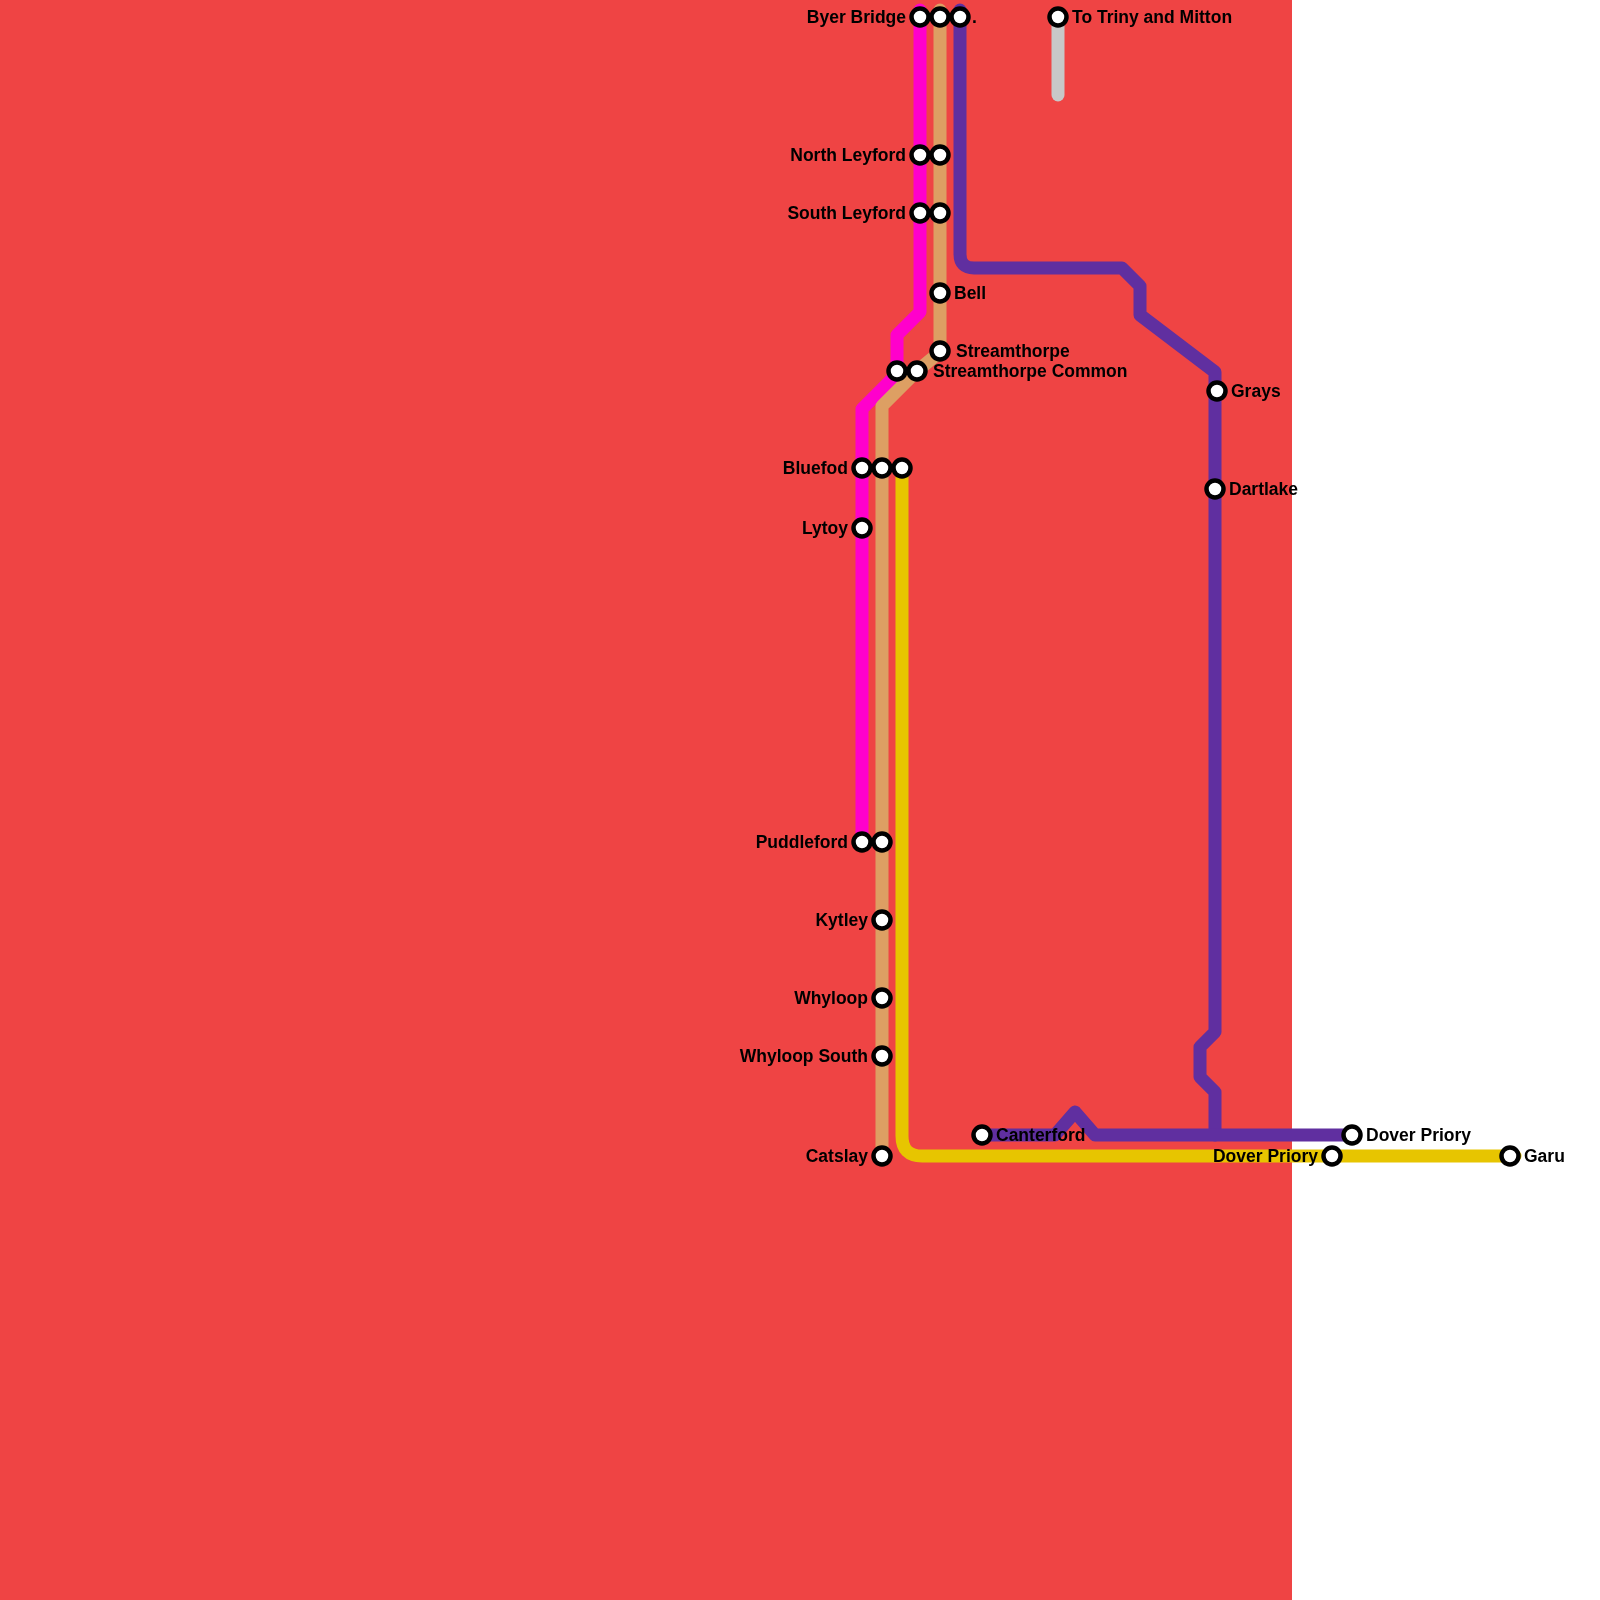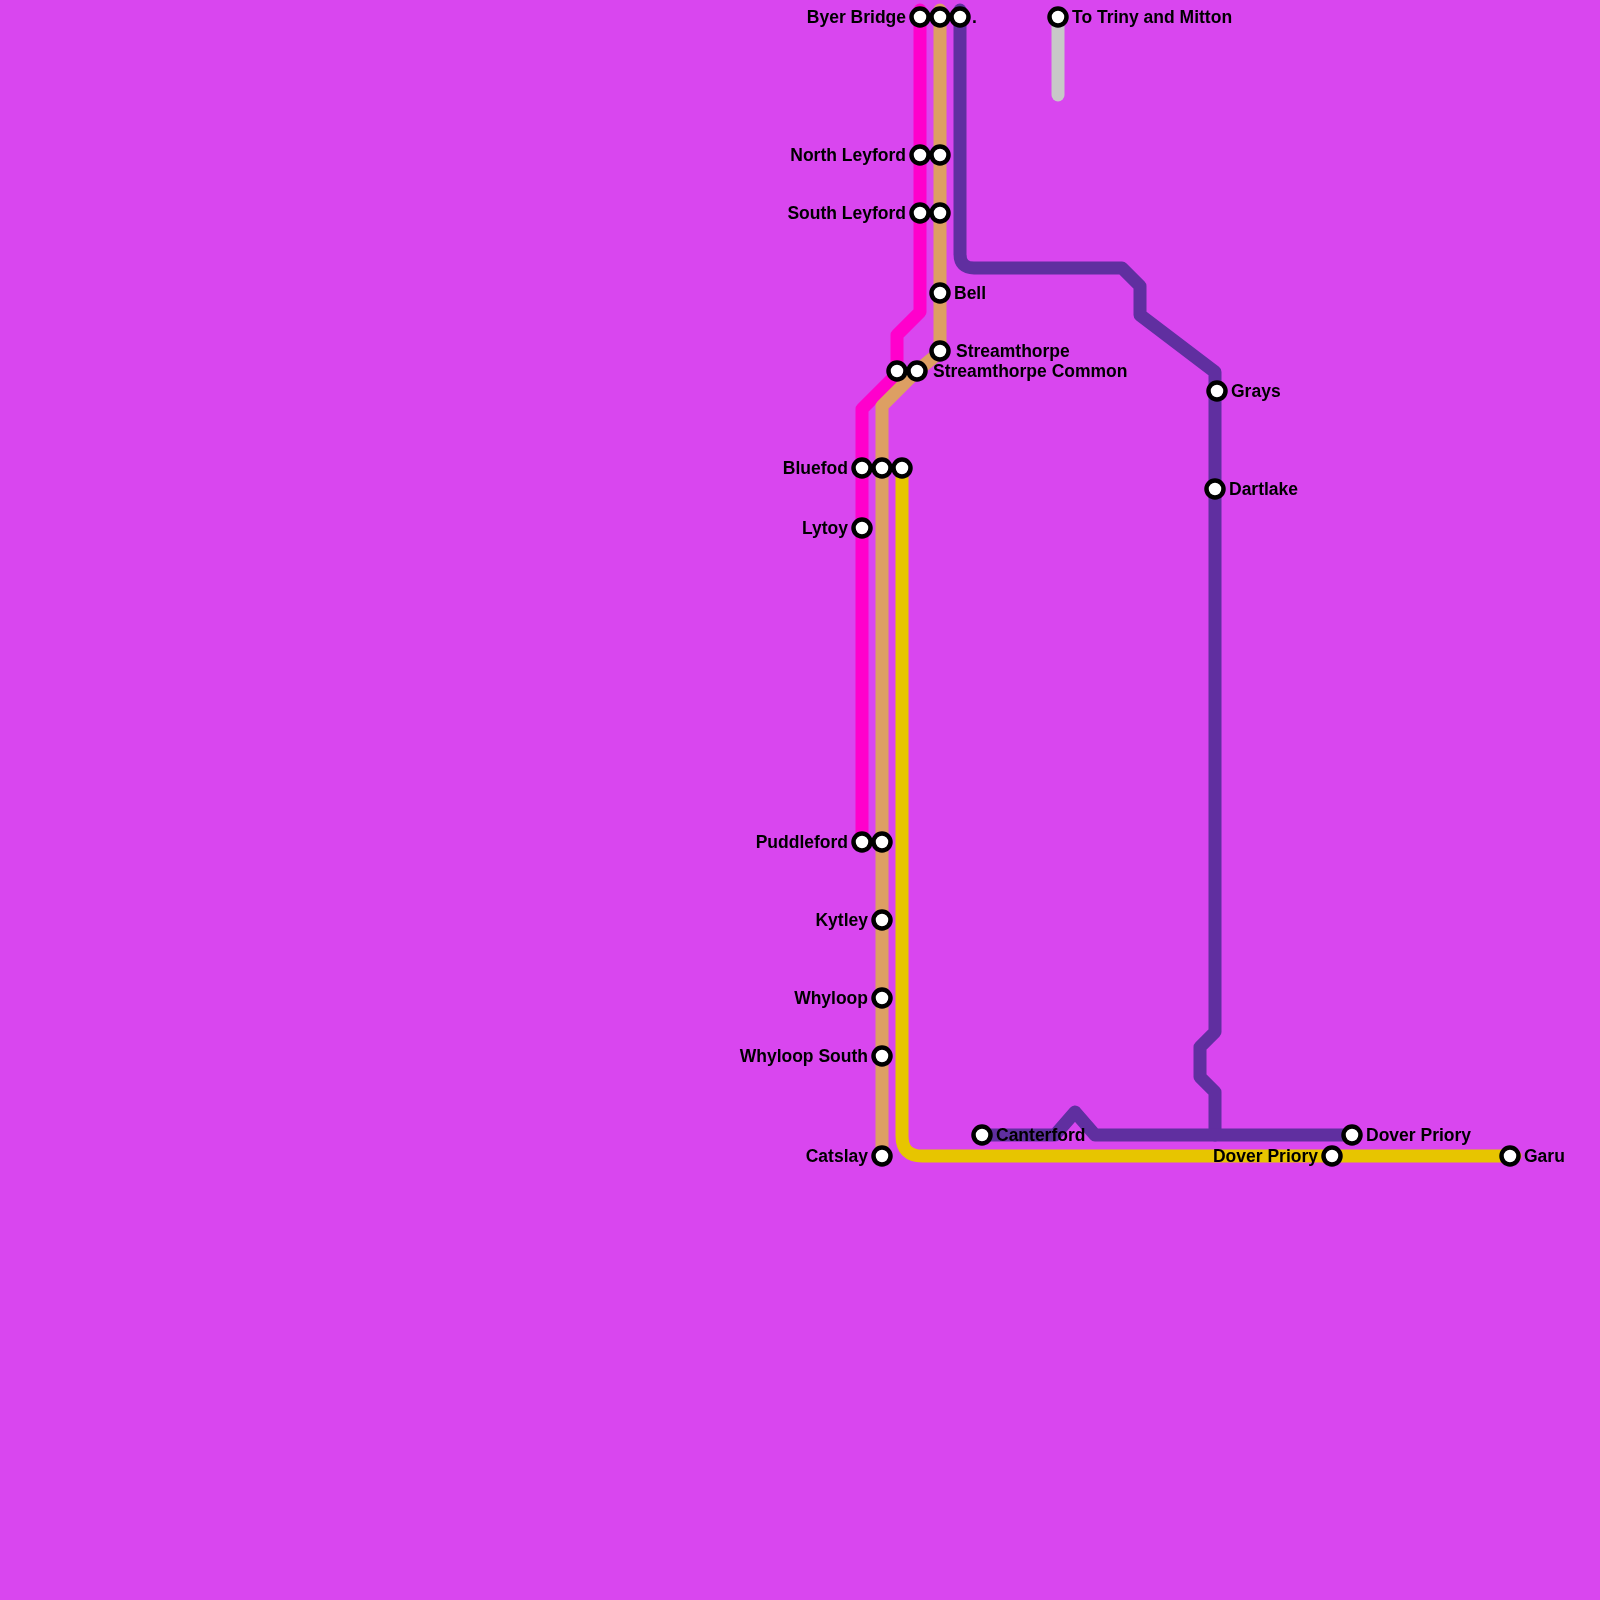--- a/index.html
+++ b/index.html
@@ -5,23 +5,23 @@
   html, body {
     margin: 0;
     padding: 0;
     background: #ffffff;
     width: 1600px;
     height: 1600px;
     overflow: hidden;
   }
   #map-wrap {
     position: relative;
-    width: 1600px;
+    width: 1292px;
     height: 1600px;
-    background: #d946ef;
+    background: #ef4444;
   }
   svg text {
     font: bold 17.5px "Liberation Sans", "DejaVu Sans", sans-serif;
     fill: #000000;
   }
 </style>
 </head>
 <body>
 
 <div id="map-wrap">

